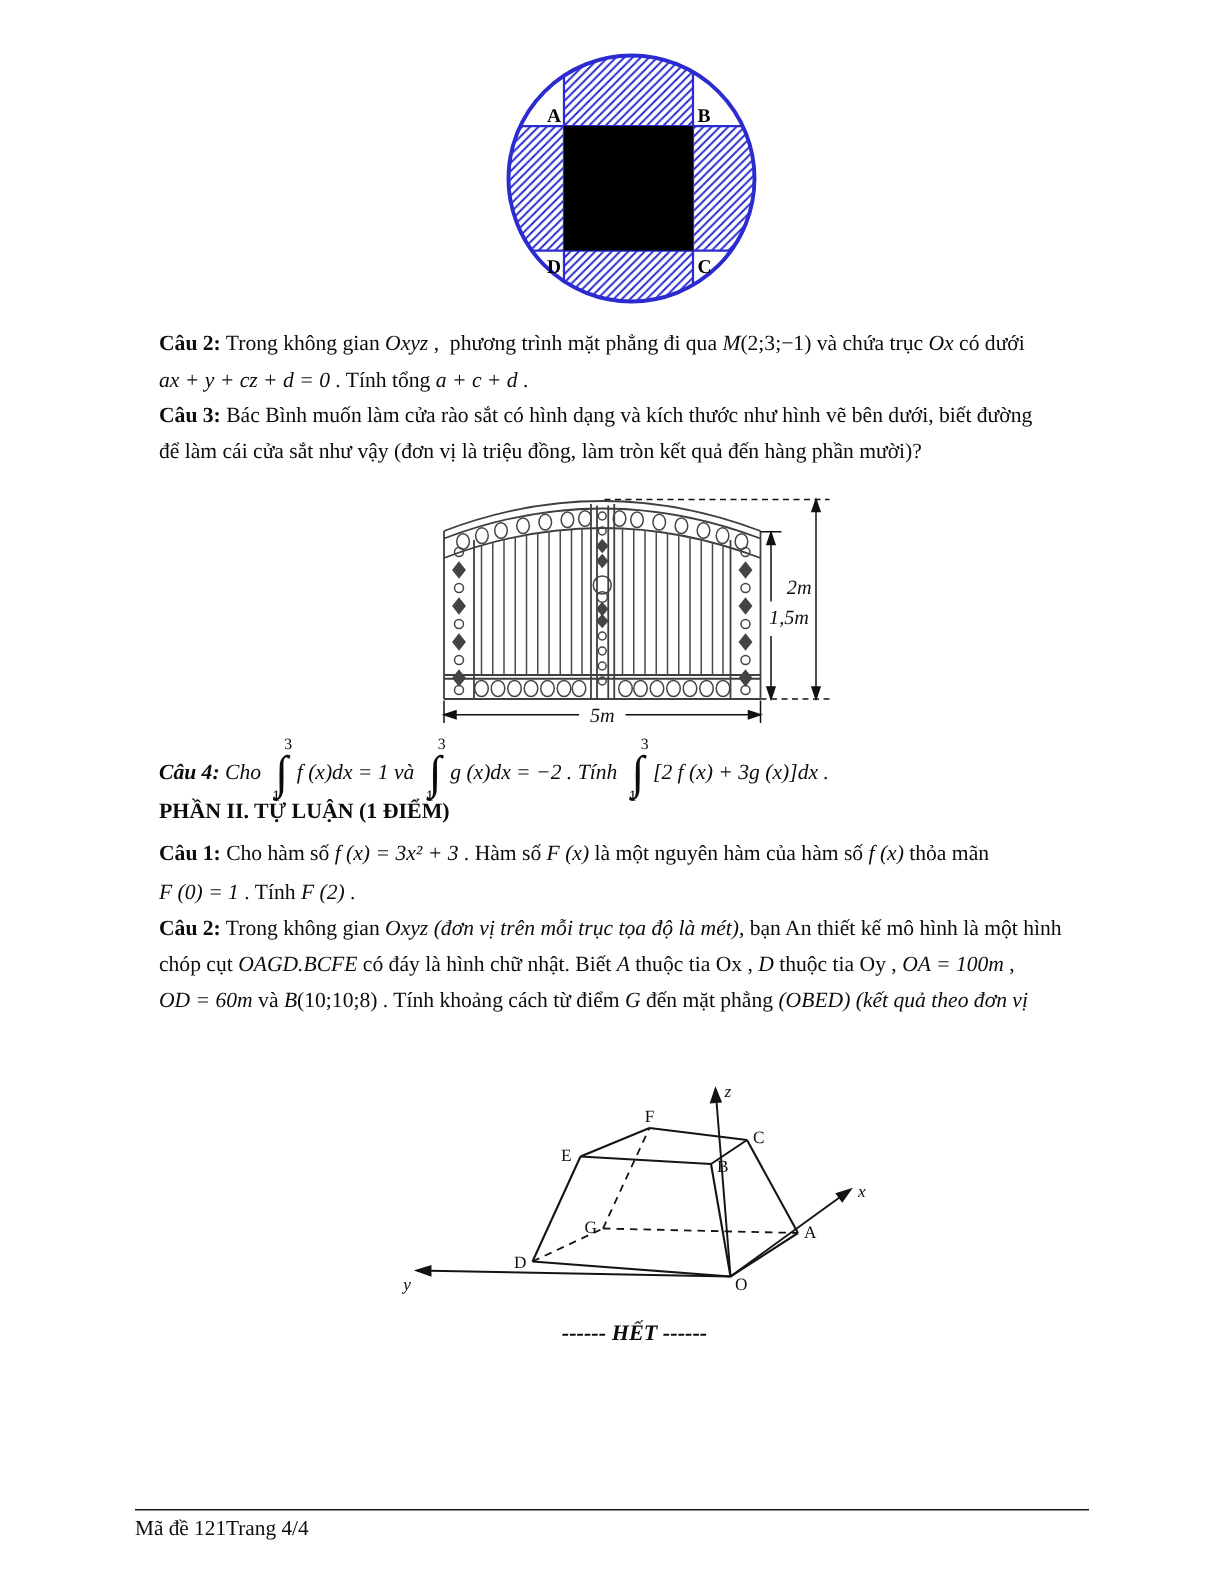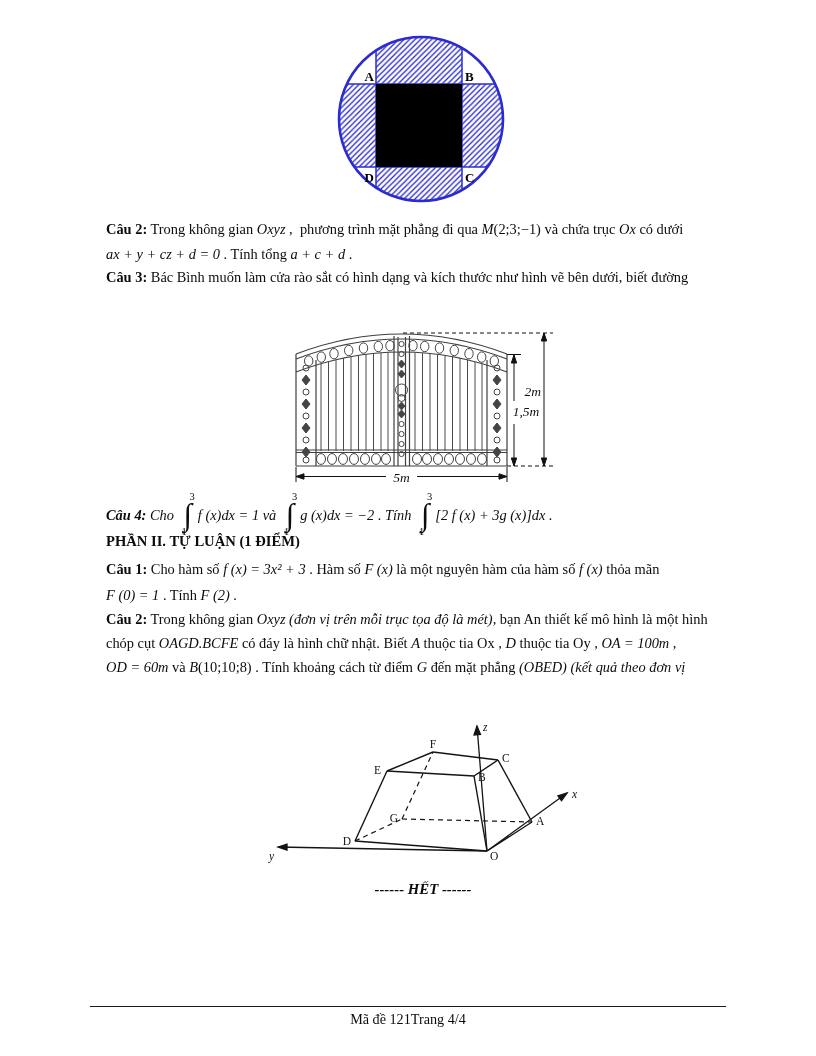--- a/index.html
+++ b/index.html
@@ -14,21 +14,21 @@
   #p-cau3{left:106px;top:266px;width:620px;line-height:23.6px;}
   #p-cau4{left:106px;top:487px;width:640px;height:56px;display:flex;align-items:center;}
   #h-part2{left:106px;top:533px;font-weight:700;font-size:14.6px;}
   #p2-cau1{left:106px;top:556px;width:620px;line-height:26px;}
   #p2-cau2{left:106px;top:608px;width:620px;line-height:23.8px;}
   #fig-circle{left:337px;top:35px;}
   #fig-gate{left:290px;top:328px;}
   #fig-axes{left:260px;top:713px;}
   #het{left:0;top:881px;width:100%;text-align:center;font-weight:700;font-style:italic;font-size:14.8px;padding-left:15px;}
   #footer-rule{left:90px;top:1006px;width:636px;border-top:1.6px solid #1a1a1a;height:0;}
-  #footer{left:90px;top:1011px;width:636px;display:flex;justify-content:center;font-size:14.2px;}
+  #footer{left:90px;top:1011px;width:636px;display:flex;justify-content:flex-start;font-size:14.2px;}
   .intg{display:inline-flex;flex-direction:column;align-items:center;line-height:1;margin:0 3px;vertical-align:middle;}
   .intg .lim{font-size:10.5px;line-height:1;font-style:normal;}
   .intg .lim.up{margin-left:9px;}
   .intg .lim.dn{margin-left:-7px;}
   .intg .isign{font-size:31px;line-height:.78;}
   .mi{font-style:italic;white-space:pre;}
   .mt{white-space:pre;font-style:italic;}
   svg text{font-family:"Liberation Serif",serif;}
 </style>
 </head>
@@ -70,20 +70,21 @@
     </svg>
   </div>
 
   <div class="abs" id="p-cau2">
       <div class="tline"><span class="r-b">Câu 2:</span><span class="r-n"> Trong không gian </span><span class="r-i">Oxyz</span><span class="r-n"> ,  phương trình mặt phẳng đi qua </span><span class="r-i">M</span><span class="r-n">(2;3;−1)</span><span class="r-n"> và chứa trục </span><span class="r-i">Ox</span><span class="r-n"> có dưới</span></div>
       <div class="tline"><span class="r-i">ax + y + cz + d = 0</span><span class="r-n"> . Tính tổng </span><span class="r-i">a + c + d</span><span class="r-n"> .</span></div>
     </div>
 
   <div class="abs" id="p-cau3">
       <div class="tline"><span class="r-b">Câu 3:</span><span class="r-n"> Bác Bình muốn làm cửa rào sắt có hình dạng và kích thước như hình vẽ bên dưới, biết đường</span></div>
+      <div class="tline"><span class="r-n">để làm cái cửa sắt như vậy (đơn vị là triệu đồng, làm tròn kết quả đến hàng phần mười)?</span></div>
     </div>
 
   <div class="abs" id="fig-gate">
     <svg id="gate-svg" width="300" height="166" viewBox="0 0 300 166">
       <defs>
         <clipPath id="barsClip">
             <path d="M6,44 Q111.5,4 217,44 L217,123 L6,123 Z"></path>
           </clipPath>
       </defs>
       <g stroke="#3f3f3f" stroke-width="1.2" fill="none">

